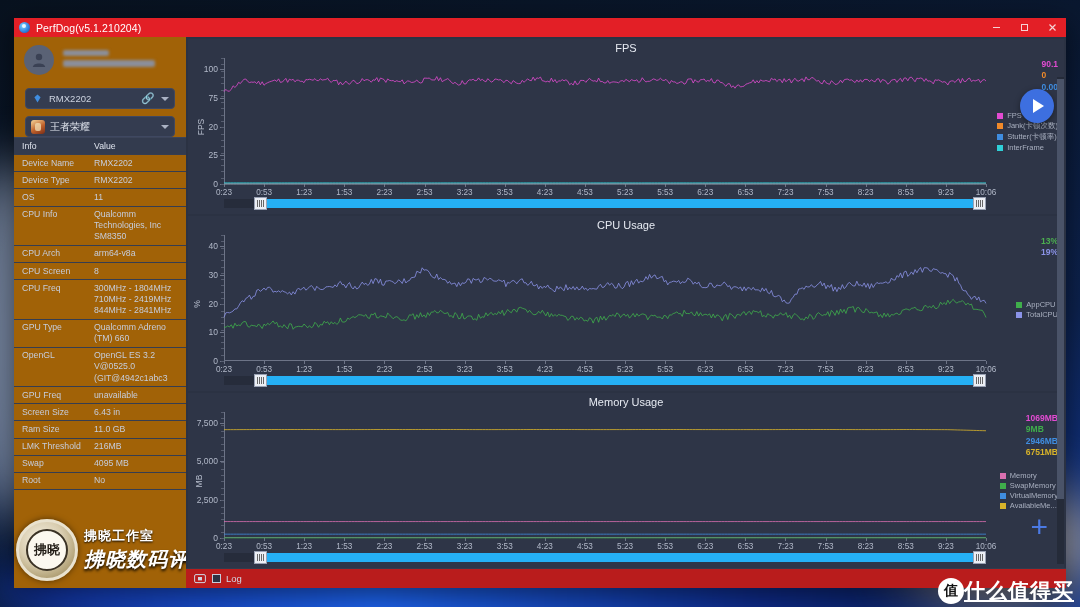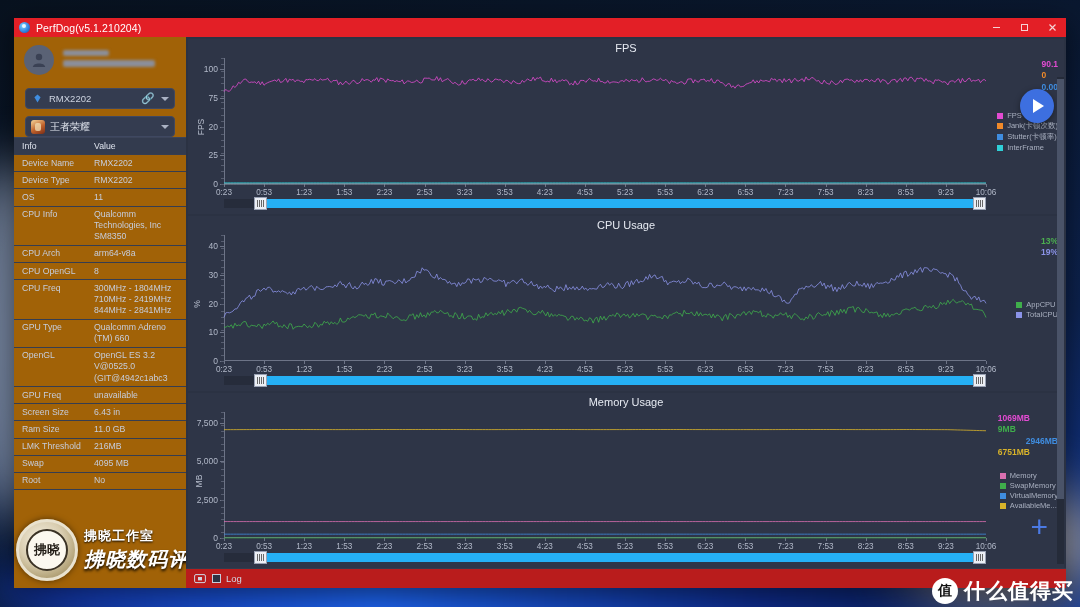--- a/index.html
+++ b/index.html
@@ -236,21 +236,21 @@
   
   #wm-right{
     position:absolute; right:6px; bottom:2px; display:flex; align-items:center;
     pointer-events:none;
   }
   .zdm-circle{
     width:26px;height:26px;border-radius:50%;background:#fff;
     display:flex;align-items:center;justify-content:center;
     color:#111; font-size:14px; font-weight:bold; font-family:"DejaVu Sans",sans-serif;
   }
-  .zdm-text{ color:#fff; font-size:21px; font-weight:bold; margin-left:6px; letter-spacing:1px; font-family:"DejaVu Sans",sans-serif;}
+  .zdm-text{ color:#fff; font-size:21px; font-weight:bold; letter-spacing:1px; font-family:"DejaVu Sans",sans-serif;text-decoration:underline;}
 </style>
 </head>
 <body>
 
 <div id="root">
   <div class="bg-glow left"></div>
   <div class="bg-glow bottom"></div>
   <div class="bg-glow right"></div>
 
   <div id="win">
@@ -337,21 +337,21 @@
               <div class="icell-k">CPU Info</div>
               <div class="icell-v">Qualcomm
 Technologies, Inc
 SM8350</div>
             </div>
             <div class="irow">
               <div class="icell-k">CPU Arch</div>
               <div class="icell-v">arm64-v8a</div>
             </div>
             <div class="irow">
-              <div class="icell-k">CPU OpenGL</div>
+              <div class="icell-k">CPU Screen</div>
               <div class="icell-v">8</div>
             </div>
             <div class="irow">
               <div class="icell-k">CPU Freq</div>
               <div class="icell-v">300MHz - 1804MHz
 710MHz - 2419MHz
 844MHz - 2841MHz</div>
             </div>
             <div class="irow">
               <div class="icell-k">GPU Type</div>
@@ -699,21 +699,21 @@
                 <svg class="plot-svg" viewBox="0 0 100 100" preserveAspectRatio="none">
                   <path d="M0.00 86.96L0.42 86.96L0.84 86.96L1.26 86.96L1.67 86.96L2.09 86.96L2.51 86.96L2.93 86.96L3.35 86.96L3.77 86.96L4.18 86.96L4.60 86.96L5.02 86.96L5.44 86.96L5.86 86.96L6.28 86.96L6.69 86.96L7.11 86.96L7.53 86.96L7.95 86.96L8.37 86.96L8.79 86.96L9.21 86.96L9.62 86.96L10.04 86.96L10.46 86.96L10.88 86.96L11.30 86.96L11.72 86.96L12.13 86.96L12.55 86.96L12.97 86.96L13.39 86.96L13.81 86.96L14.23 86.96L14.64 86.96L15.06 86.96L15.48 86.96L15.90 86.96L16.32 86.96L16.74 86.96L17.15 86.96L17.57 86.96L17.99 86.96L18.41 86.96L18.83 86.96L19.25 86.96L19.67 86.96L20.08 86.96L20.50 86.96L20.92 86.96L21.34 86.96L21.76 86.96L22.18 86.96L22.59 86.96L23.01 86.96L23.43 86.96L23.85 86.96L24.27 86.96L24.69 86.96L25.10 86.96L25.52 86.96L25.94 86.96L26.36 86.96L26.78 86.96L27.20 86.96L27.62 86.96L28.03 86.96L28.45 86.96L28.87 86.96L29.29 86.96L29.71 86.96L30.13 86.96L30.54 86.96L30.96 86.96L31.38 86.96L31.80 86.96L32.22 86.96L32.64 86.96L33.05 86.96L33.47 86.96L33.89 86.96L34.31 86.96L34.73 86.96L35.15 86.96L35.56 86.96L35.98 86.96L36.40 86.96L36.82 86.96L37.24 86.96L37.66 86.96L38.08 86.96L38.49 86.96L38.91 86.96L39.33 86.96L39.75 86.96L40.17 86.96L40.59 86.96L41.00 86.96L41.42 86.96L41.84 86.96L42.26 86.96L42.68 86.96L43.10 86.96L43.51 86.96L43.93 86.96L44.35 86.96L44.77 86.96L45.19 86.96L45.61 86.96L46.03 86.96L46.44 86.96L46.86 86.96L47.28 86.96L47.70 86.96L48.12 86.96L48.54 86.96L48.95 86.96L49.37 86.96L49.79 86.96L50.21 86.96L50.63 86.96L51.05 86.96L51.46 86.96L51.88 86.96L52.30 86.96L52.72 86.96L53.14 86.96L53.56 86.96L53.97 86.96L54.39 86.96L54.81 86.96L55.23 86.96L55.65 86.96L56.07 86.96L56.49 86.96L56.90 86.96L57.32 86.96L57.74 86.96L58.16 86.96L58.58 86.96L59.00 86.96L59.41 86.96L59.83 86.96L60.25 86.96L60.67 86.96L61.09 86.96L61.51 86.96L61.92 86.96L62.34 86.96L62.76 86.96L63.18 86.96L63.60 86.96L64.02 86.96L64.44 86.96L64.85 86.96L65.27 86.96L65.69 86.96L66.11 86.96L66.53 86.96L66.95 86.96L67.36 86.96L67.78 86.96L68.20 86.96L68.62 86.96L69.04 86.96L69.46 86.96L69.87 86.96L70.29 86.96L70.71 86.96L71.13 86.96L71.55 86.96L71.97 86.96L72.38 86.96L72.80 86.96L73.22 86.96L73.64 86.96L74.06 86.96L74.48 86.96L74.90 86.96L75.31 86.96L75.73 86.96L76.15 86.96L76.57 86.96L76.99 86.96L77.41 86.96L77.82 86.96L78.24 86.96L78.66 86.96L79.08 86.96L79.50 86.96L79.92 86.96L80.33 86.96L80.75 86.96L81.17 86.96L81.59 86.96L82.01 86.96L82.43 86.96L82.85 86.96L83.26 86.96L83.68 86.96L84.10 86.96L84.52 86.96L84.94 86.96L85.36 86.96L85.77 86.96L86.19 86.96L86.61 86.96L87.03 86.96L87.45 86.96L87.87 86.96L88.28 86.96L88.70 86.96L89.12 86.96L89.54 86.96L89.96 86.96L90.38 86.96L90.79 86.96L91.21 86.96L91.63 86.96L92.05 86.96L92.47 86.96L92.89 86.96L93.31 86.96L93.72 86.96L94.14 86.96L94.56 86.96L94.98 86.96L95.40 86.96L95.82 86.96L96.23 86.96L96.65 86.96L97.07 86.96L97.49 86.96L97.91 86.96L98.33 86.96L98.74 86.96L99.16 86.96L99.58 86.96L100.00 86.96" fill="none" stroke="#d96fb0" stroke-width="0.8" vector-effect="non-scaling-stroke"></path>
                   <path d="M0.00 99.89L0.42 99.89L0.84 99.89L1.26 99.89L1.67 99.89L2.09 99.89L2.51 99.89L2.93 99.89L3.35 99.89L3.77 99.89L4.18 99.89L4.60 99.89L5.02 99.89L5.44 99.89L5.86 99.89L6.28 99.89L6.69 99.89L7.11 99.89L7.53 99.89L7.95 99.89L8.37 99.89L8.79 99.89L9.21 99.89L9.62 99.89L10.04 99.89L10.46 99.89L10.88 99.89L11.30 99.89L11.72 99.89L12.13 99.89L12.55 99.89L12.97 99.89L13.39 99.89L13.81 99.89L14.23 99.89L14.64 99.89L15.06 99.89L15.48 99.89L15.90 99.89L16.32 99.89L16.74 99.89L17.15 99.89L17.57 99.89L17.99 99.89L18.41 99.89L18.83 99.89L19.25 99.89L19.67 99.89L20.08 99.89L20.50 99.89L20.92 99.89L21.34 99.89L21.76 99.89L22.18 99.89L22.59 99.89L23.01 99.89L23.43 99.89L23.85 99.89L24.27 99.89L24.69 99.89L25.10 99.89L25.52 99.89L25.94 99.89L26.36 99.89L26.78 99.89L27.20 99.89L27.62 99.89L28.03 99.89L28.45 99.89L28.87 99.89L29.29 99.89L29.71 99.89L30.13 99.89L30.54 99.89L30.96 99.89L31.38 99.89L31.80 99.89L32.22 99.89L32.64 99.89L33.05 99.89L33.47 99.89L33.89 99.89L34.31 99.89L34.73 99.89L35.15 99.89L35.56 99.89L35.98 99.89L36.40 99.89L36.82 99.89L37.24 99.89L37.66 99.89L38.08 99.89L38.49 99.89L38.91 99.89L39.33 99.89L39.75 99.89L40.17 99.89L40.59 99.89L41.00 99.89L41.42 99.89L41.84 99.89L42.26 99.89L42.68 99.89L43.10 99.89L43.51 99.89L43.93 99.89L44.35 99.89L44.77 99.89L45.19 99.89L45.61 99.89L46.03 99.89L46.44 99.89L46.86 99.89L47.28 99.89L47.70 99.89L48.12 99.89L48.54 99.89L48.95 99.89L49.37 99.89L49.79 99.89L50.21 99.89L50.63 99.89L51.05 99.89L51.46 99.89L51.88 99.89L52.30 99.89L52.72 99.89L53.14 99.89L53.56 99.89L53.97 99.89L54.39 99.89L54.81 99.89L55.23 99.89L55.65 99.89L56.07 99.89L56.49 99.89L56.90 99.89L57.32 99.89L57.74 99.89L58.16 99.89L58.58 99.89L59.00 99.89L59.41 99.89L59.83 99.89L60.25 99.89L60.67 99.89L61.09 99.89L61.51 99.89L61.92 99.89L62.34 99.89L62.76 99.89L63.18 99.89L63.60 99.89L64.02 99.89L64.44 99.89L64.85 99.89L65.27 99.89L65.69 99.89L66.11 99.89L66.53 99.89L66.95 99.89L67.36 99.89L67.78 99.89L68.20 99.89L68.62 99.89L69.04 99.89L69.46 99.89L69.87 99.89L70.29 99.89L70.71 99.89L71.13 99.89L71.55 99.89L71.97 99.89L72.38 99.89L72.80 99.89L73.22 99.89L73.64 99.89L74.06 99.89L74.48 99.89L74.90 99.89L75.31 99.89L75.73 99.89L76.15 99.89L76.57 99.89L76.99 99.89L77.41 99.89L77.82 99.89L78.24 99.89L78.66 99.89L79.08 99.89L79.50 99.89L79.92 99.89L80.33 99.89L80.75 99.89L81.17 99.89L81.59 99.89L82.01 99.89L82.43 99.89L82.85 99.89L83.26 99.89L83.68 99.89L84.10 99.89L84.52 99.89L84.94 99.89L85.36 99.89L85.77 99.89L86.19 99.89L86.61 99.89L87.03 99.89L87.45 99.89L87.87 99.89L88.28 99.89L88.70 99.89L89.12 99.89L89.54 99.89L89.96 99.89L90.38 99.89L90.79 99.89L91.21 99.89L91.63 99.89L92.05 99.89L92.47 99.89L92.89 99.89L93.31 99.89L93.72 99.89L94.14 99.89L94.56 99.89L94.98 99.89L95.40 99.89L95.82 99.89L96.23 99.89L96.65 99.89L97.07 99.89L97.49 99.89L97.91 99.89L98.33 99.89L98.74 99.89L99.16 99.89L99.58 99.89L100.00 99.89" fill="none" stroke="#3fae4b" stroke-width="0.8" vector-effect="non-scaling-stroke"></path>
                   <path d="M0.00 96.95L0.42 96.95L0.84 96.95L1.26 96.95L1.67 96.95L2.09 96.95L2.51 96.95L2.93 96.95L3.35 96.95L3.77 96.95L4.18 96.95L4.60 96.95L5.02 96.95L5.44 96.95L5.86 96.95L6.28 96.95L6.69 96.95L7.11 96.95L7.53 96.95L7.95 96.95L8.37 96.95L8.79 96.95L9.21 96.95L9.62 96.95L10.04 96.95L10.46 96.95L10.88 96.95L11.30 96.95L11.72 96.95L12.13 96.95L12.55 96.95L12.97 96.95L13.39 96.95L13.81 96.95L14.23 96.95L14.64 96.95L15.06 96.95L15.48 96.95L15.90 96.95L16.32 96.95L16.74 96.95L17.15 96.95L17.57 96.95L17.99 96.95L18.41 96.95L18.83 96.95L19.25 96.95L19.67 96.95L20.08 96.95L20.50 96.95L20.92 96.95L21.34 96.95L21.76 96.95L22.18 96.95L22.59 96.95L23.01 96.95L23.43 96.95L23.85 96.95L24.27 96.95L24.69 96.95L25.10 96.95L25.52 96.95L25.94 96.95L26.36 96.95L26.78 96.95L27.20 96.95L27.62 96.95L28.03 96.95L28.45 96.95L28.87 96.95L29.29 96.95L29.71 96.95L30.13 96.95L30.54 96.95L30.96 96.95L31.38 96.95L31.80 96.95L32.22 96.95L32.64 96.95L33.05 96.95L33.47 96.95L33.89 96.95L34.31 96.95L34.73 96.95L35.15 96.95L35.56 96.95L35.98 96.95L36.40 96.95L36.82 96.95L37.24 96.95L37.66 96.95L38.08 96.95L38.49 96.95L38.91 96.95L39.33 96.95L39.75 96.95L40.17 96.95L40.59 96.95L41.00 96.95L41.42 96.95L41.84 96.95L42.26 96.95L42.68 96.95L43.10 96.95L43.51 96.95L43.93 96.95L44.35 96.95L44.77 96.95L45.19 96.95L45.61 96.95L46.03 96.95L46.44 96.95L46.86 96.95L47.28 96.95L47.70 96.95L48.12 96.95L48.54 96.95L48.95 96.95L49.37 96.95L49.79 96.95L50.21 96.95L50.63 96.95L51.05 96.95L51.46 96.95L51.88 96.95L52.30 96.95L52.72 96.95L53.14 96.95L53.56 96.95L53.97 96.95L54.39 96.95L54.81 96.95L55.23 96.95L55.65 96.95L56.07 96.95L56.49 96.95L56.90 96.95L57.32 96.95L57.74 96.95L58.16 96.95L58.58 96.95L59.00 96.95L59.41 96.95L59.83 96.95L60.25 96.95L60.67 96.95L61.09 96.95L61.51 96.95L61.92 96.95L62.34 96.95L62.76 96.95L63.18 96.95L63.60 96.95L64.02 96.95L64.44 96.95L64.85 96.95L65.27 96.95L65.69 96.95L66.11 96.95L66.53 96.95L66.95 96.95L67.36 96.95L67.78 96.95L68.20 96.95L68.62 96.95L69.04 96.95L69.46 96.95L69.87 96.95L70.29 96.95L70.71 96.95L71.13 96.95L71.55 96.95L71.97 96.95L72.38 96.95L72.80 96.95L73.22 96.95L73.64 96.95L74.06 96.95L74.48 96.95L74.90 96.95L75.31 96.95L75.73 96.95L76.15 96.95L76.57 96.95L76.99 96.95L77.41 96.95L77.82 96.95L78.24 96.95L78.66 96.95L79.08 96.95L79.50 96.95L79.92 96.95L80.33 96.95L80.75 96.95L81.17 96.95L81.59 96.95L82.01 96.95L82.43 96.95L82.85 96.95L83.26 96.95L83.68 96.95L84.10 96.95L84.52 96.95L84.94 96.95L85.36 96.95L85.77 96.95L86.19 96.95L86.61 96.95L87.03 96.95L87.45 96.95L87.87 96.95L88.28 96.95L88.70 96.95L89.12 96.95L89.54 96.95L89.96 96.95L90.38 96.95L90.79 96.95L91.21 96.95L91.63 96.95L92.05 96.95L92.47 96.95L92.89 96.95L93.31 96.95L93.72 96.95L94.14 96.95L94.56 96.95L94.98 96.95L95.40 96.95L95.82 96.95L96.23 96.95L96.65 96.95L97.07 96.95L97.49 96.95L97.91 96.95L98.33 96.95L98.74 96.95L99.16 96.95L99.58 96.95L100.00 96.95" fill="none" stroke="#3f8de0" stroke-width="0.8" vector-effect="non-scaling-stroke"></path>
                   <path d="M0.00 14.02L0.42 14.01L0.84 14.00L1.26 13.99L1.67 13.98L2.09 13.97L2.51 13.96L2.93 13.95L3.35 13.94L3.77 13.93L4.18 13.92L4.60 13.91L5.02 13.90L5.44 13.90L5.86 13.90L6.28 13.90L6.69 13.90L7.11 13.90L7.53 13.90L7.95 13.90L8.37 13.90L8.79 13.90L9.21 13.90L9.62 13.90L10.04 13.90L10.46 13.91L10.88 13.91L11.30 13.92L11.72 13.92L12.13 13.93L12.55 13.93L12.97 13.94L13.39 13.94L13.81 13.95L14.23 13.95L14.64 13.96L15.06 13.96L15.48 13.96L15.90 13.95L16.32 13.95L16.74 13.94L17.15 13.94L17.57 13.93L17.99 13.93L18.41 13.92L18.83 13.92L19.25 13.91L19.67 13.91L20.08 13.90L20.50 13.90L20.92 13.90L21.34 13.90L21.76 13.90L22.18 13.90L22.59 13.90L23.01 13.90L23.43 13.90L23.85 13.90L24.27 13.90L24.69 13.90L25.10 13.90L25.52 13.90L25.94 13.90L26.36 13.90L26.78 13.90L27.20 13.90L27.62 13.90L28.03 13.90L28.45 13.90L28.87 13.90L29.29 13.90L29.71 13.90L30.13 13.90L30.54 13.91L30.96 13.91L31.38 13.92L31.80 13.92L32.22 13.93L32.64 13.93L33.05 13.94L33.47 13.94L33.89 13.95L34.31 13.95L34.73 13.96L35.15 13.96L35.56 13.96L35.98 13.95L36.40 13.95L36.82 13.94L37.24 13.94L37.66 13.93L38.08 13.93L38.49 13.92L38.91 13.92L39.33 13.91L39.75 13.91L40.17 13.90L40.59 13.90L41.00 13.90L41.42 13.90L41.84 13.90L42.26 13.90L42.68 13.90L43.10 13.90L43.51 13.90L43.93 13.90L44.35 13.90L44.77 13.90L45.19 13.90L45.61 13.91L46.03 13.91L46.44 13.92L46.86 13.93L47.28 13.93L47.70 13.94L48.12 13.94L48.54 13.95L48.95 13.95L49.37 13.96L49.79 13.96L50.21 13.96L50.63 13.96L51.05 13.95L51.46 13.95L51.88 13.94L52.30 13.94L52.72 13.93L53.14 13.93L53.56 13.92L53.97 13.91L54.39 13.91L54.81 13.90L55.23 13.90L55.65 13.90L56.07 13.90L56.49 13.90L56.90 13.90L57.32 13.90L57.74 13.90L58.16 13.90L58.58 13.90L59.00 13.90L59.41 13.90L59.83 13.90L60.25 13.91L60.67 13.91L61.09 13.92L61.51 13.92L61.92 13.93L62.34 13.93L62.76 13.94L63.18 13.94L63.60 13.95L64.02 13.95L64.44 13.96L64.85 13.96L65.27 13.96L65.69 13.96L66.11 13.96L66.53 13.96L66.95 13.96L67.36 13.96L67.78 13.96L68.20 13.96L68.62 13.96L69.04 13.96L69.46 13.96L69.87 13.96L70.29 13.96L70.71 13.95L71.13 13.95L71.55 13.94L71.97 13.94L72.38 13.93L72.80 13.93L73.22 13.92L73.64 13.92L74.06 13.91L74.48 13.91L74.90 13.90L75.31 13.90L75.73 13.90L76.15 13.90L76.57 13.90L76.99 13.90L77.41 13.90L77.82 13.90L78.24 13.90L78.66 13.90L79.08 13.90L79.50 13.90L79.92 13.90L80.33 13.91L80.75 13.91L81.17 13.92L81.59 13.92L82.01 13.93L82.43 13.93L82.85 13.94L83.26 13.94L83.68 13.95L84.10 13.95L84.52 13.96L84.94 13.96L85.36 13.96L85.77 13.95L86.19 13.95L86.61 13.94L87.03 13.94L87.45 13.93L87.87 13.93L88.28 13.92L88.70 13.92L89.12 13.91L89.54 13.91L89.96 13.90L90.38 13.91L90.79 13.92L91.21 13.93L91.63 13.94L92.05 13.95L92.47 13.96L92.89 13.97L93.31 13.98L93.72 13.99L94.14 14.00L94.56 14.01L94.98 14.02L95.40 14.09L95.82 14.16L96.23 14.24L96.65 14.31L97.07 14.38L97.49 14.45L97.91 14.52L98.33 14.59L98.74 14.66L99.16 14.74L99.58 14.81L100.00 14.88" fill="none" stroke="#d8b32a" stroke-width="0.8" vector-effect="non-scaling-stroke"></path>
                 </svg>
               </div>
               <div class="readouts">
                 <div class="ro" style="color: rgb(226, 75, 210);">1069MB</div>
                 <div class="ro" style="color: rgb(63, 174, 75);">9MB</div>
-                <div class="ro" style="color: rgb(63, 141, 224); margin-left: 28px;">2946MB</div>
+                <div class="ro" style="color: rgb(63, 141, 224);">2946MB</div>
                 <div class="ro" style="color: rgb(216, 179, 42);">6751MB</div>
               </div>
               <div class="legend" style="top: 78px;">
                 <div class="lg-item">
                   <span class="lg-sw" style="background: rgb(217, 111, 176);"></span>
                   <span class="lg-tx">Memory</span>
                 </div>
                 <div class="lg-item">
                   <span class="lg-sw" style="background: rgb(63, 174, 75);"></span>
                   <span class="lg-tx">SwapMemory</span>

